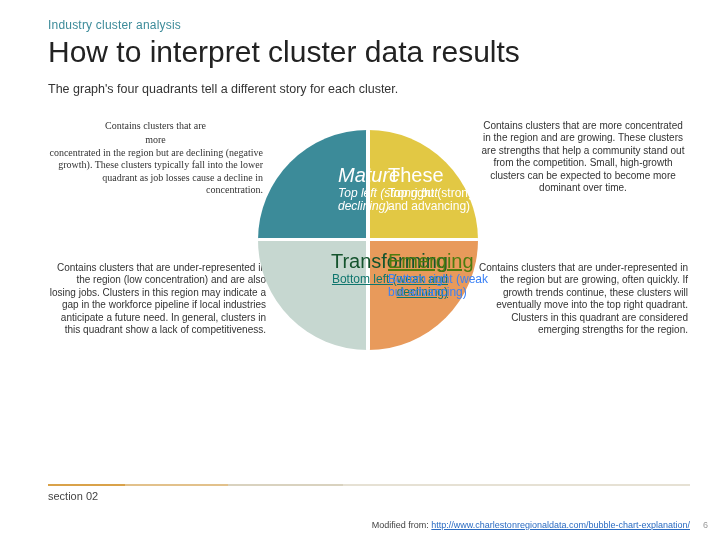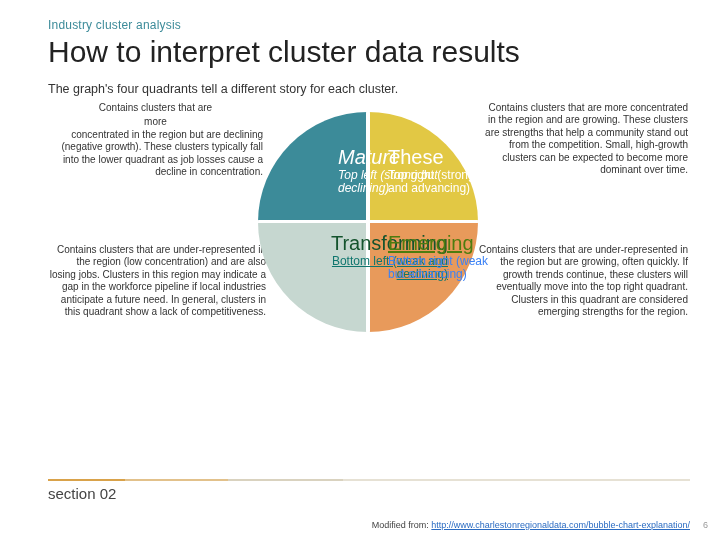--- a/index.html
+++ b/index.html
@@ -1,20 +1,20 @@
 <!DOCTYPE html>
 <html><head>
 <meta charset="utf-8">
 <style>
   * { box-sizing: border-box; margin: 0; padding: 0; }
   html, body { width: 720px; height: 540px; font-family: Arial, Helvetica, sans-serif; background: #fff; color: #333; overflow: hidden; }
   .slide { position: relative; width: 720px; height: 540px; padding: 18px 20px 8px 48px; }
   .eyebrow { color: #3c8b99; font-size: 12px; letter-spacing: .2px; margin-bottom: 4px; }
   .title { font-size: 30px; font-weight: 400; color: #222; line-height: 1.05; margin-bottom: 14px; }
-  .subtitle { font-size: 12.5px; color: #333; margin-bottom: 6px; }
+  .subtitle { font-size: 12.5px; color: #333; margin-bottom: 24px; }
   .stage { position: relative; width: 630px; height: 320px; margin-top: 4px; }
   
   .chart { position: absolute; top: 10px; left: 210px; width: 220px; height: 220px; border-radius: 50%; overflow: hidden; }
   .q { position: absolute; width: 50%; height: 50%; }
   .q.tl { left:0; top:0; background:#3c8b99; }
   .q.tr { right:0; top:0; background:#e2c844; }
   .q.bl { left:0; bottom:0; background:#c6d7d0; }
   .q.br { right:0; bottom:0; background:#e89a5b; }
   .cross-v { position:absolute; left:49.3%; top:0; width:1.4%; height:100%; background:#fff; }
   .cross-h { position:absolute; top:49.3%; left:0; height:1.4%; width:100%; background:#fff; }
@@ -23,29 +23,29 @@
   .qlabel.tl { right:30px; top:34px; width:110px;font-style:italic; }
   .qlabel.tr { left:130px; top:34px; width:110px; }
   .qlabel.bl { text-align:right; right:30px; top:120px; width:140px; }
   .qlabel.bl .h { color:#14532d; }
   .qlabel.bl .s { color:#0f766e;text-decoration:underline; }
   .qlabel.br { left:130px; top:120px; width:120px; }
   .qlabel.br .h { color:#4d7c0f;text-decoration:underline; }
   .qlabel.br .s { color:#3b82f6; }
   
   .desc { position:absolute; font-size:10px; color:#333; line-height:1.25; }
-  .desc.tl { left:0; top:0; width:215px; text-align:right; }
+  .desc.tl { left:0; top:0; width:215px; text-align:right;font-family:Liberation Serif, serif; }
   .desc.tl .lead { display:block; text-align:center; margin-bottom:2px; }
-  .desc.tr { right:-10px; top:0; width:210px; text-align:right; }
+  .desc.tr { right:-10px; top:0; width:210px; text-align:center; }
   .desc.bl { left:0; top:142px; width:218px; text-align:right; }
   .desc.br { right:-10px; top:142px; width:210px; text-align:right; }
   
   .footer { position:absolute; left:48px; bottom:38px; right:30px; }
   .rule { height:2px; width:100%; background:linear-gradient(90deg,#d9a24a 0 12%,#e2c18b 12% 28%,#d9d2bf 28% 46%,#e6e1d4 46% 100%); margin-bottom:4px; }
-  .section { font-size:15px; color:#444; }
+  .section { font-size:11px; color:#444; }
   .credit { position:absolute; right:30px; bottom:10px; font-size:9px; color:#444;margin-top:10px; }
   .credit a { color:#2a6bc2; text-decoration:underline; }
   .pagenum { position:absolute; right:12px; bottom:10px; font-size:9px; color:#999; }
 </style>
 </head>
 <body>
 
 <div class="slide">
   <div class="eyebrow">Industry cluster analysis</div>
   <h1 class="title">How to interpret cluster data results</h1>

